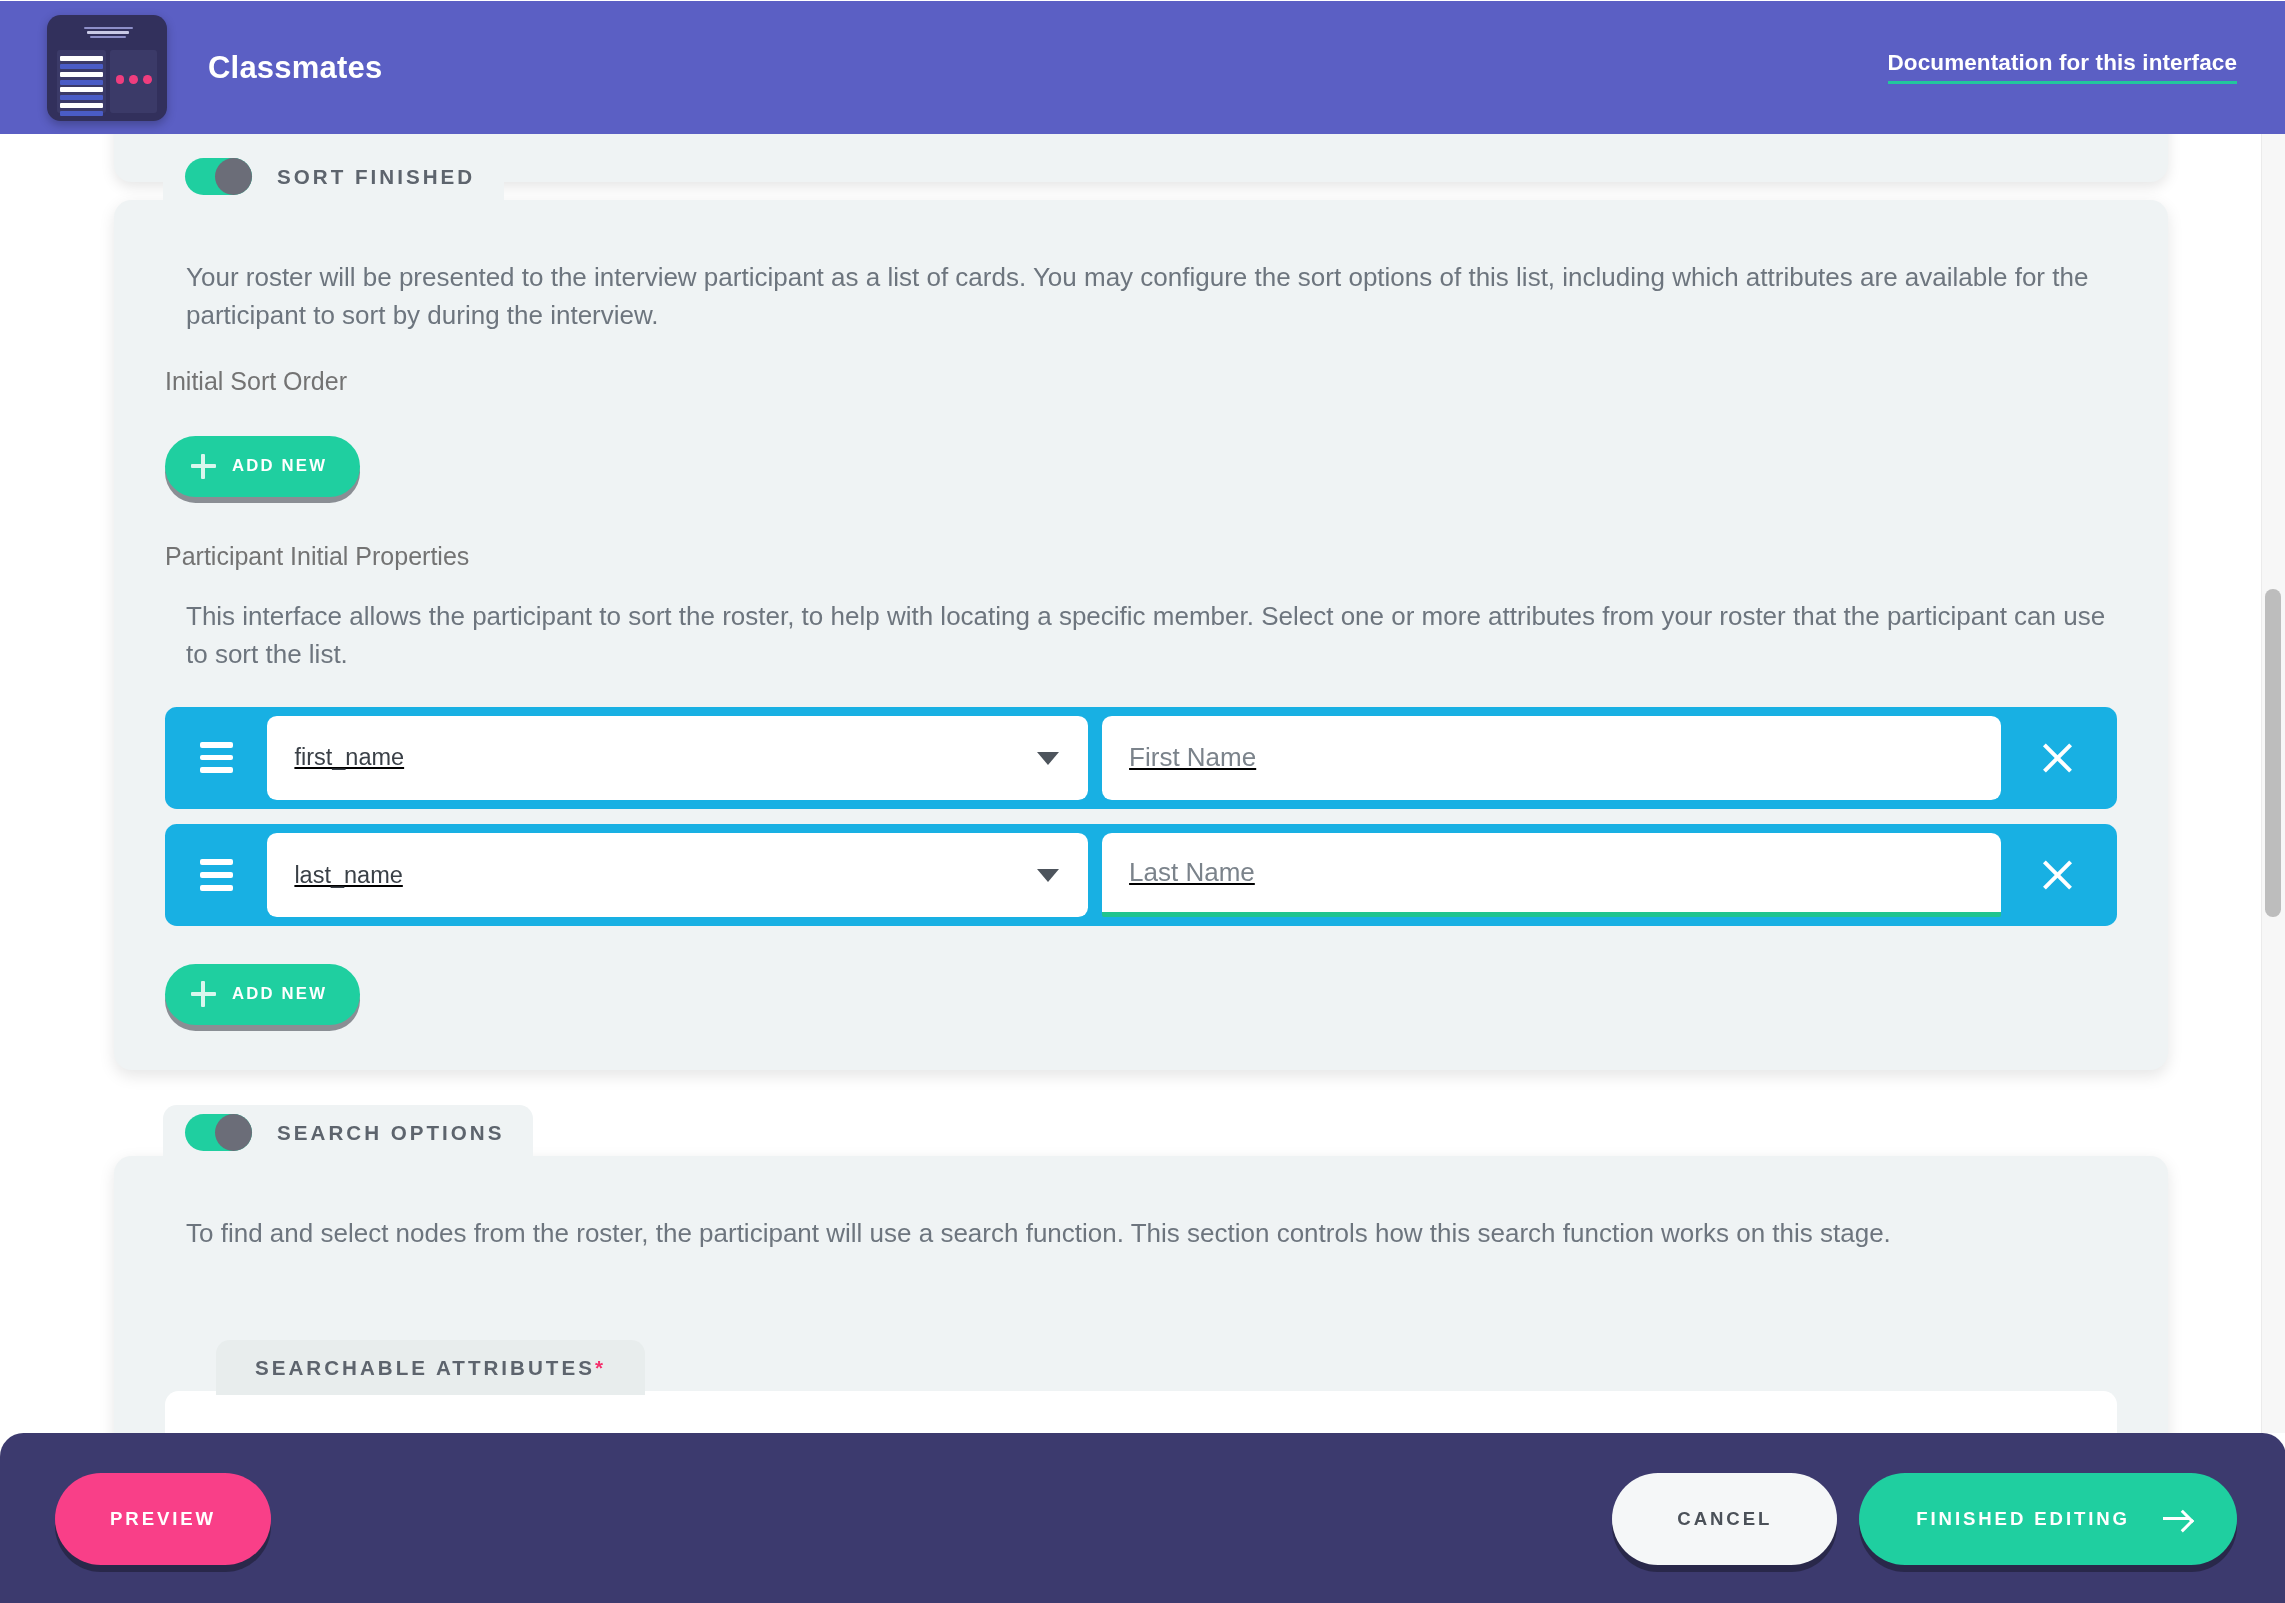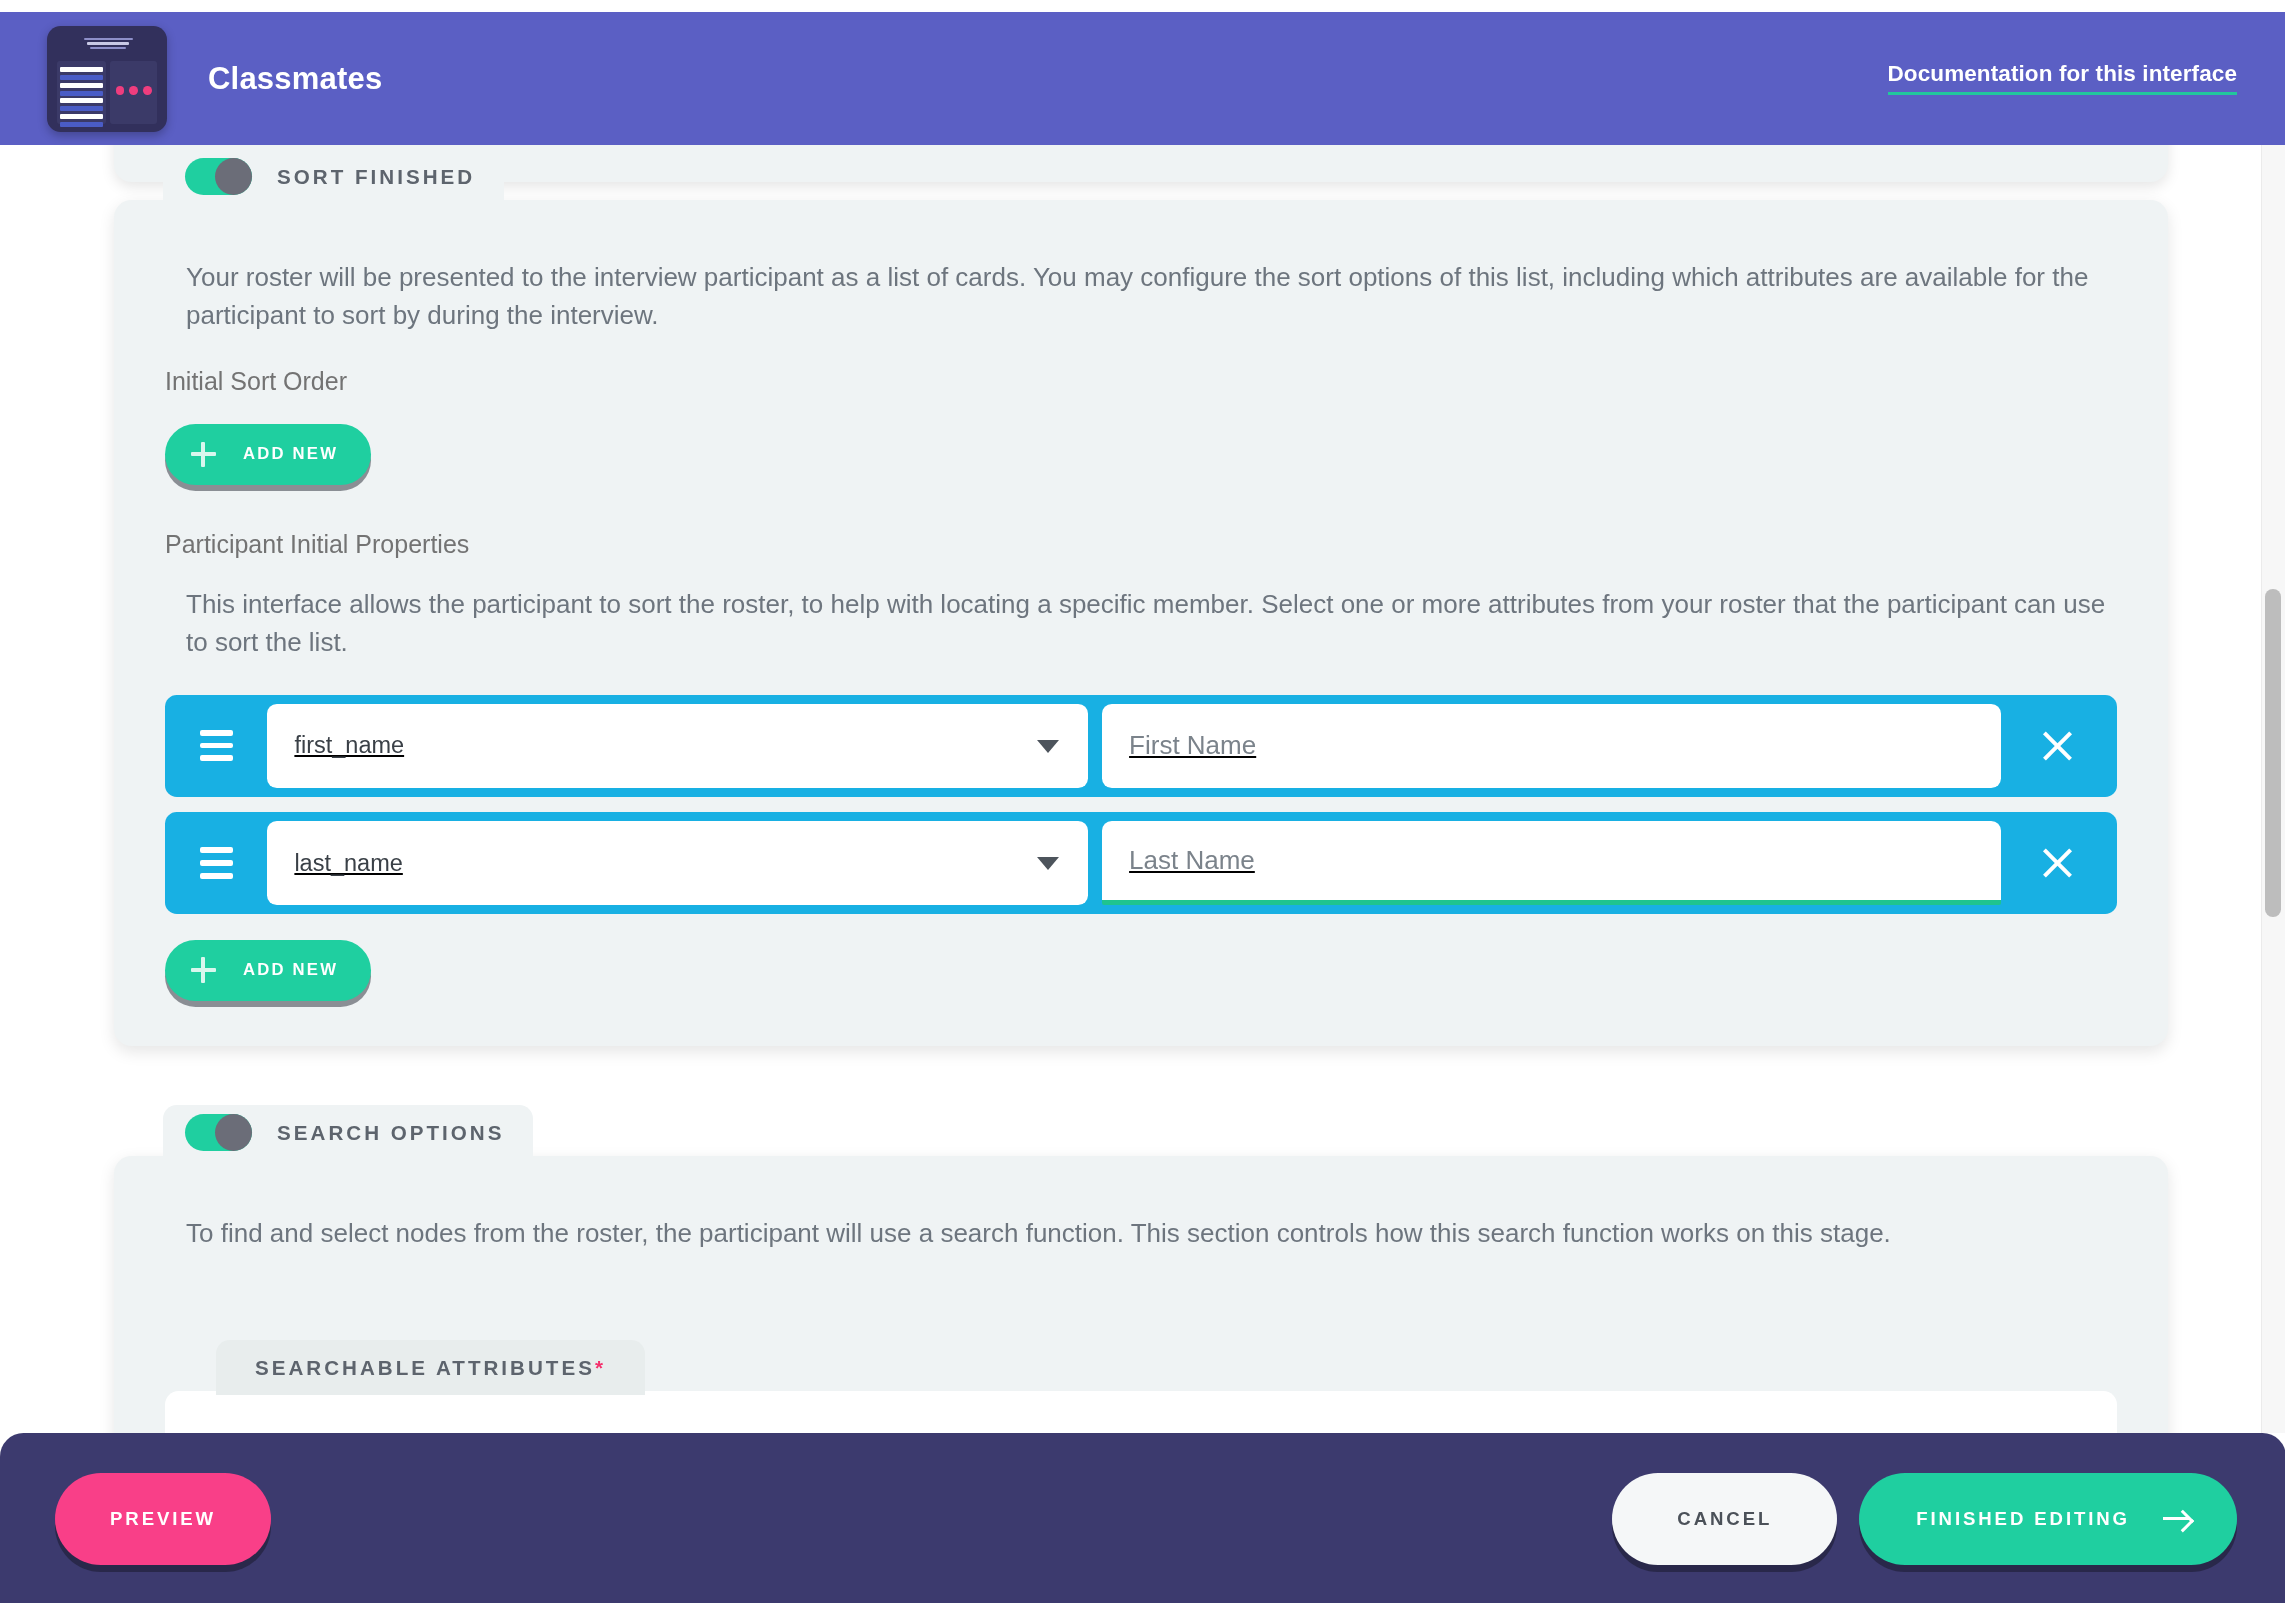--- a/index.html
+++ b/index.html
@@ -6,21 +6,21 @@
   html, body {
     width: 2286px; height: 1604px;
     overflow: hidden;
     background: #ffffff;
     font-family: "Liberation Sans", sans-serif;
   }
   #root { position: relative; width: 2286px; height: 1604px; background: #ffffff; }
 
   
   .header {
-    position: absolute; left: 0; top: 12px; width: 2286px; height: 133px;
+    position: absolute; left: 0; top: 1px; width: 2286px; height: 133px;
     background: #5b5fc4; z-index: 40;
     display: flex; align-items: center;
   }
   .header-left { display: flex; align-items: center; }
   .thumb {
     width: 120px; height: 106px; margin-left: 47px;
     background: #32305c; border-radius: 13.7px;
     position: relative; overflow: hidden;
     box-shadow: 0 3.9px 9.8px rgba(0,0,0,.25);
   }
@@ -98,25 +98,26 @@
   .sec-body { padding: 59px 51px 45px 51px; }
   p.copy {
     font-size: 26px; line-height: 1.45; color: #6d757e;
     max-width: 1950px; margin-bottom: 33px; margin-left: 21px;
   }
   h4.sub {
     font-size: 25px; font-weight: 400; color: #737373; margin-bottom: 27.4px;
   }
 
   .btn-add {
-    display: inline-flex; align-items: center; gap: 27px;
+    display: inline-flex; align-items: center; gap: 16px;
     height: 61px; padding: 0 33px 0 25.5px;
     background: #1fcfa0; border: none; border-radius: 33px;
     box-shadow: 0 5.9px 0 rgba(55,58,70,.55);
     cursor: pointer;
+    margin-top: 12px;
   }
   .btn-add .plus {
     position: relative; width: 25.5px; height: 25.5px; flex: none;
   }
   .btn-add .plus:before, .btn-add .plus:after {
     content:""; position: absolute; background:#d9f7ee; border-radius:1px;
   }
   .btn-add .plus:before { left: 0; top: 10.8px; width: 25.5px; height: 3.9px; }
   .btn-add .plus:after  { top: 0; left: 10.8px; width: 3.9px; height: 25.5px; }
   .btn-add .txt {

